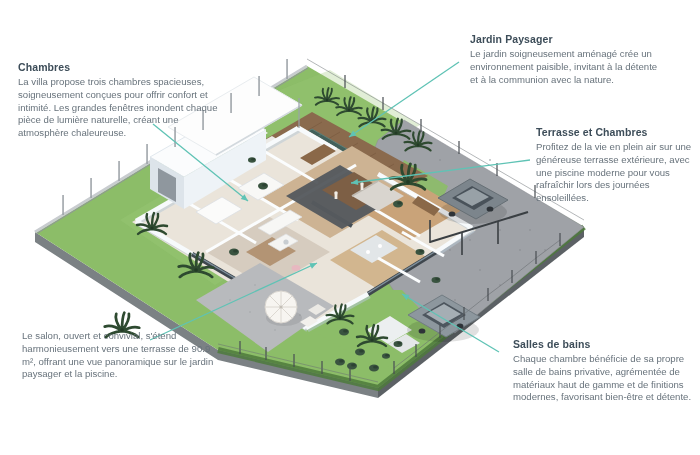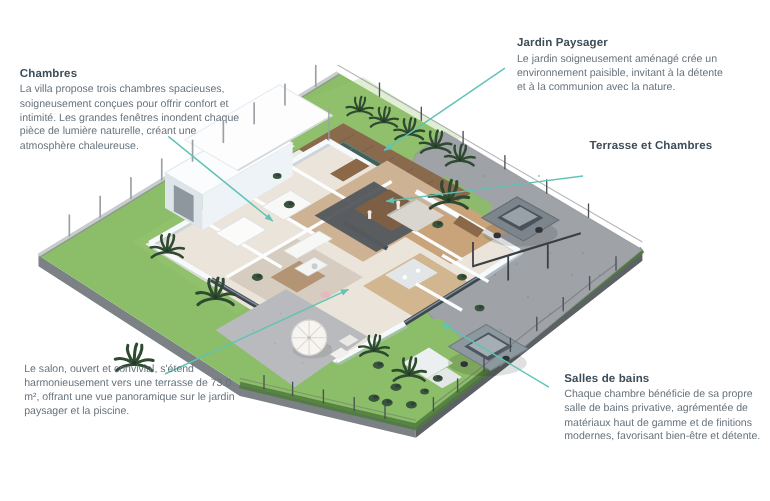--- a/index.html
+++ b/index.html
@@ -322,24 +322,25 @@
     <p>La villa propose trois chambres spacieuses, soigneusement conçues pour offrir confort et intimité. Les grandes fenêtres inondent chaque pièce de lumière naturelle, créant une atmosphère chaleureuse.</p>
   </div>
 
   <div class="ann ann-jardin">
     <h3>Jardin Paysager</h3>
     <p>Le jardin soigneusement aménagé crée un environnement paisible, invitant à la détente et à la communion avec la nature.</p>
   </div>
 
   <div class="ann ann-terrasse">
     <h3>Terrasse et Chambres</h3>
+    <p>Profitez de la vie en plein air sur une généreuse terrasse extérieure, avec une piscine moderne pour vous rafraîchir lors des journées ensoleillées.</p>
   </div>
 
   <div class="ann ann-salon">
-    <p>Le salon, ouvert et convivial, s'étend harmonieusement vers une terrasse de 73.0 m², offrant une vue panoramique sur le jardin paysager et la piscine.</p>
+    <p>Le salon, ouvert et convivial, s'étend harmonieusement vers une terrasse de 90.9 m², offrant une vue panoramique sur le jardin paysager et la piscine.</p>
   </div>
 
   <div class="ann ann-salles">
     <h3>Salles de bains</h3>
     <p>Chaque chambre bénéficie de sa propre salle de bains privative, agrémentée de matériaux haut de gamme et de finitions modernes, favorisant bien-être et détente.</p>
   </div>
 
 </div>
 
 </body></html>

